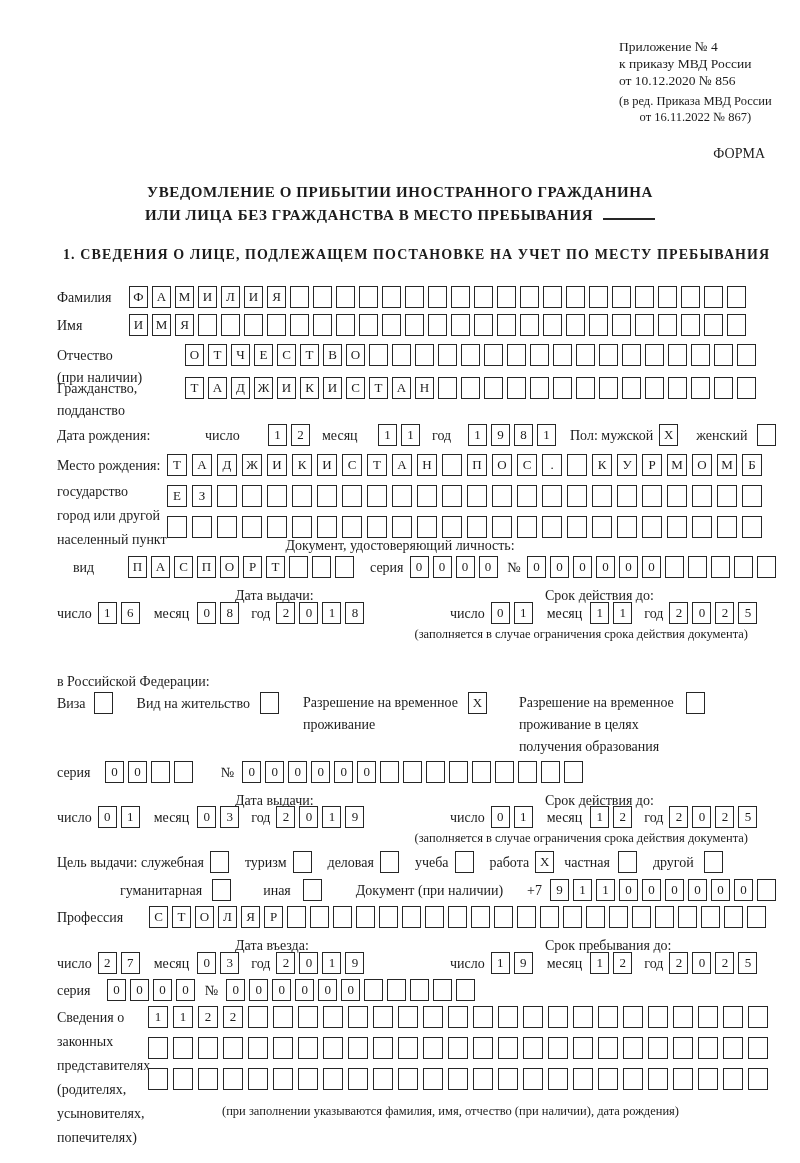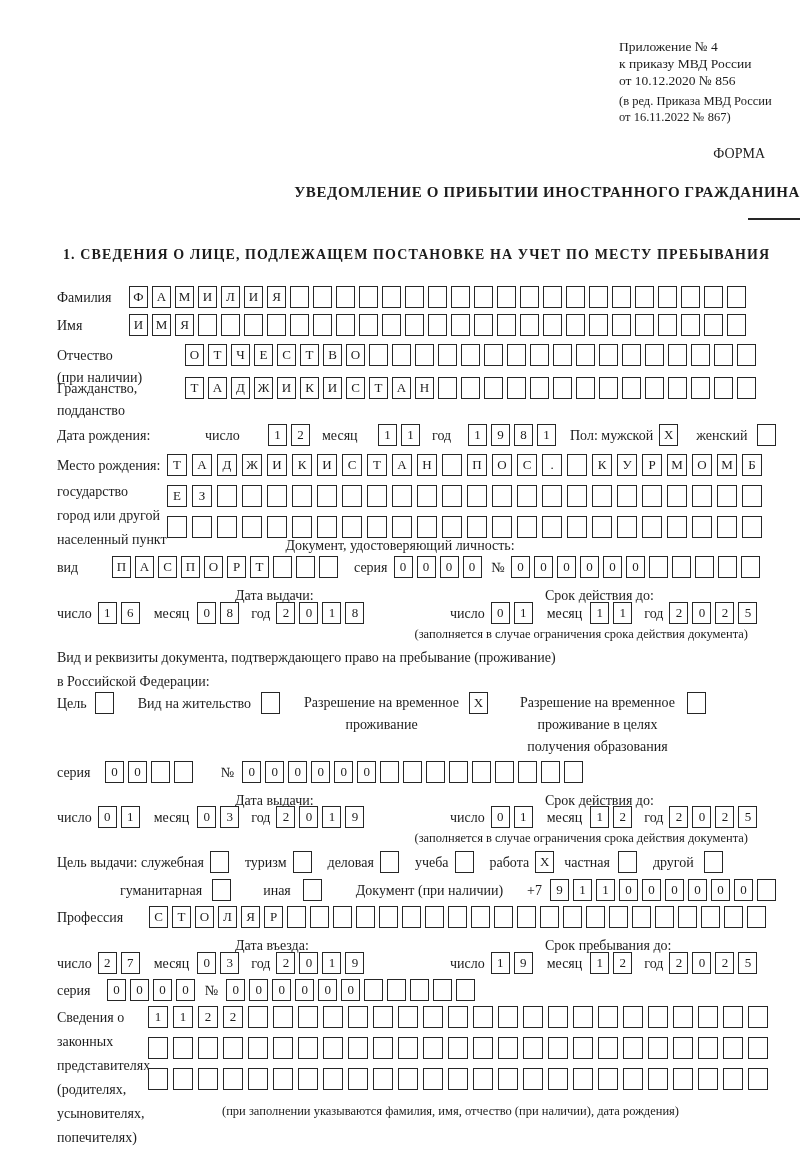--- a/index.html
+++ b/index.html
@@ -2,59 +2,59 @@
 <html><head>
 <meta charset="utf-8">
 <style>
   html,body{margin:0;padding:0;background:#ffffff;}
   .page{position:relative;width:800px;height:1163px;background:#ffffff;
         font-family:"Liberation Serif",serif;color:#1c1c1c;overflow:hidden;}
   .abs{position:absolute;white-space:nowrap;}
   .row{display:flex;align-items:flex-start;}
   .lbl{font-size:14px;line-height:23px;}
   .b{font-weight:normal;}
-  .small{font-size:12.5px;line-height:16px;}
+  .small{font-size:12.5px;line-height:16px;text-align:center;}
   .hline{font-size:13.5px;line-height:17px;}
   .g{display:flex;}
   .cell{width:19px;height:22px;box-sizing:border-box;border:1.6px solid #262626;
         margin-right:4px;text-align:center;font-size:13px;line-height:19px;
         font-family:"Liberation Serif",serif;flex:0 0 auto;background:#fff;}
   .wide .cell{width:20px;margin-right:5px;}
   .ml6{margin-left:6px;} .ml8{margin-left:8px;} .ml10{margin-left:10px;}
   .ml12{margin-left:12px;} .ml14{margin-left:14px;} .ml24{margin-left:24px;}
   .ml28{margin-left:28px;} .ml30{margin-left:30px;} .ml36{margin-left:20px;}
   .w72{display:inline-block;width:72px;} .w128{display:inline-block;width:128px;}
-  .w148{display:inline-block;width:148px;} .w55{display:inline-block;width:55px;}
+  .w148{display:inline-block;width:148px;} .w55{display:inline-block;width:55px;margin-left:16px;}
   .w92{display:inline-block;width:92px;} .w198{display:inline-block;width:198px;}
   .w63{display:inline-block;width:63px;} .w56{display:inline-block;width:56px;}
   .w36{display:inline-block;width:36px;} .w48{display:inline-block;width:48px;}
   .w50{display:inline-block;width:50px;}
-  .title{width:800px;text-align:right;font-weight:bold;font-size:15px;line-height:23px;letter-spacing:0.6px;}
+  .title{width:800px;text-align:center;font-weight:bold;font-size:15px;line-height:23px;letter-spacing:0.6px;}
   .blank{display:inline-block;width:52px;border-bottom:2px solid #262626;height:14px;margin-left:10px;}
   .sec{font-weight:bold;font-size:14px;letter-spacing:1.1px;}
-  .center{display:inline-block;text-align:center;font-size:14px;line-height:22px;white-space:normal;}
+  .center{display:inline-block;text-align:left;font-size:14px;line-height:22px;white-space:normal;}
   .note{font-size:12.5px;line-height:16px;}
 </style>
 </head>
 <body>
 
 <div class="page">
 
   <div class="abs" style="left:619px;top:38px">
     <div class="hline">Приложение № 4</div>
     <div class="hline">к приказу МВД России</div>
     <div class="hline">от 10.12.2020 № 856</div>
     <div class="small" style="margin-top:4px">(в ред. Приказа МВД России</div>
     <div class="small">от 16.11.2022 № 867)</div>
   </div>
   <div class="abs b" style="left:0;top:146px;width:765px;text-align:right;font-size:14px">ФОРМА</div>
 
   <div class="abs title" style="left:0;top:181px">
     <div>УВЕДОМЛЕНИЕ О ПРИБЫТИИ ИНОСТРАННОГО ГРАЖДАНИНА</div>
-    <div><span class="blank"></span></div>
+    <div><span>ИЛИ ЛИЦА БЕЗ ГРАЖДАНСТВА В МЕСТО ПРЕБЫВАНИЯ</span><span class="blank"></span></div>
   </div>
 
   <div class="abs sec" style="left:63px;top:247px">1. СВЕДЕНИЯ О ЛИЦЕ, ПОДЛЕЖАЩЕМ ПОСТАНОВКЕ НА УЧЕТ ПО МЕСТУ ПРЕБЫВАНИЯ</div>
 
   <div class="abs row" style="left:57px;top:286px">
     <span class="lbl w72">Фамилия</span>
     <span class="g">
         <span class="cell">Ф</span>
         <span class="cell">А</span>
         <span class="cell">М</span>
@@ -368,25 +368,24 @@
     <span class="lbl ml8">год</span>
     <span class="g ml6">
         <span class="cell">2</span>
         <span class="cell">0</span>
         <span class="cell">2</span>
         <span class="cell">5</span>
       </span>
   </div>
   <div class="abs note" style="left:0;top:626px;width:748px;text-align:right">(заполняется в случае ограничения срока действия документа)</div>
 
-  <div class="abs lbl" style="left:57px;top:646px">Вид и реквизиты документа, подтверждающего право на пребывание (проживание)</div>
   <div class="abs lbl" style="left:57px;top:670px">в Российской Федерации:</div>
 
   <div class="abs row" style="left:57px;top:692px">
-    <span class="lbl">Цель</span>
+    <span class="lbl">Виза</span>
     <span class="g ml8">
         <span class="cell"></span>
       </span>
     <span class="lbl ml36">Вид на жительство</span>
     <span class="g ml10">
         <span class="cell"></span>
       </span>
     <span class="center ml36">
       <span>Разрешение на временное</span><br><span>проживание</span>
     </span>

